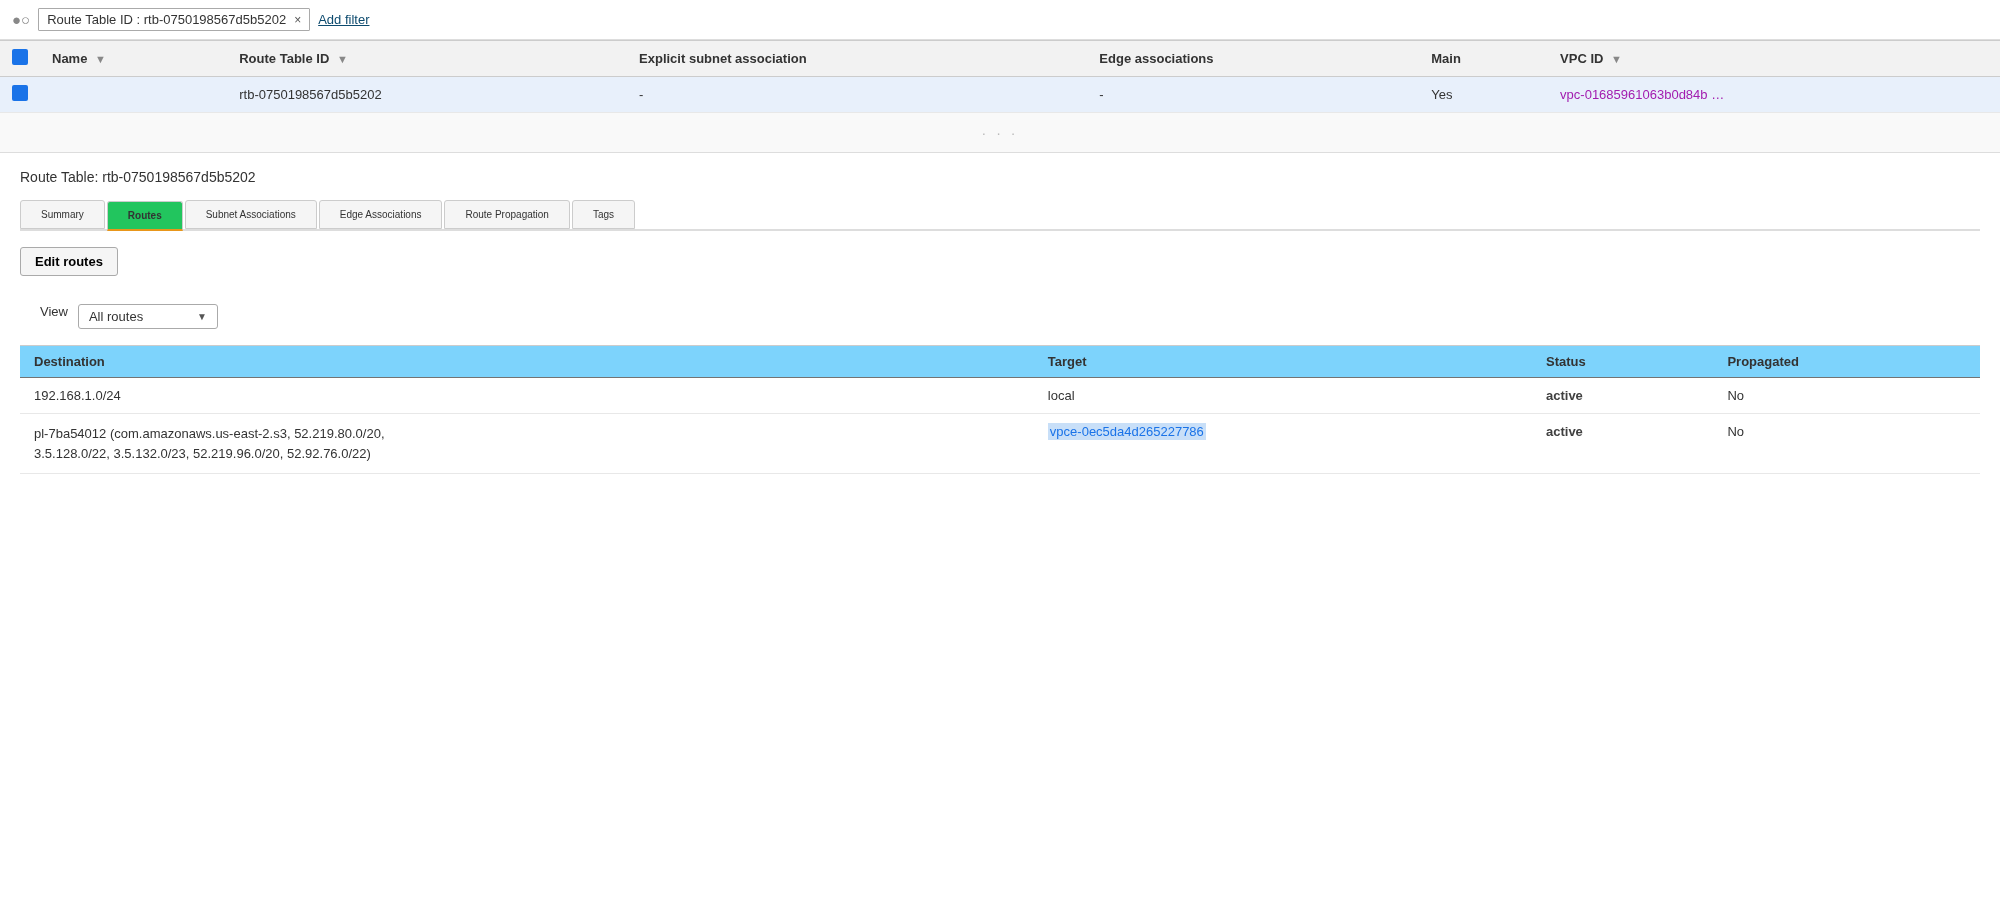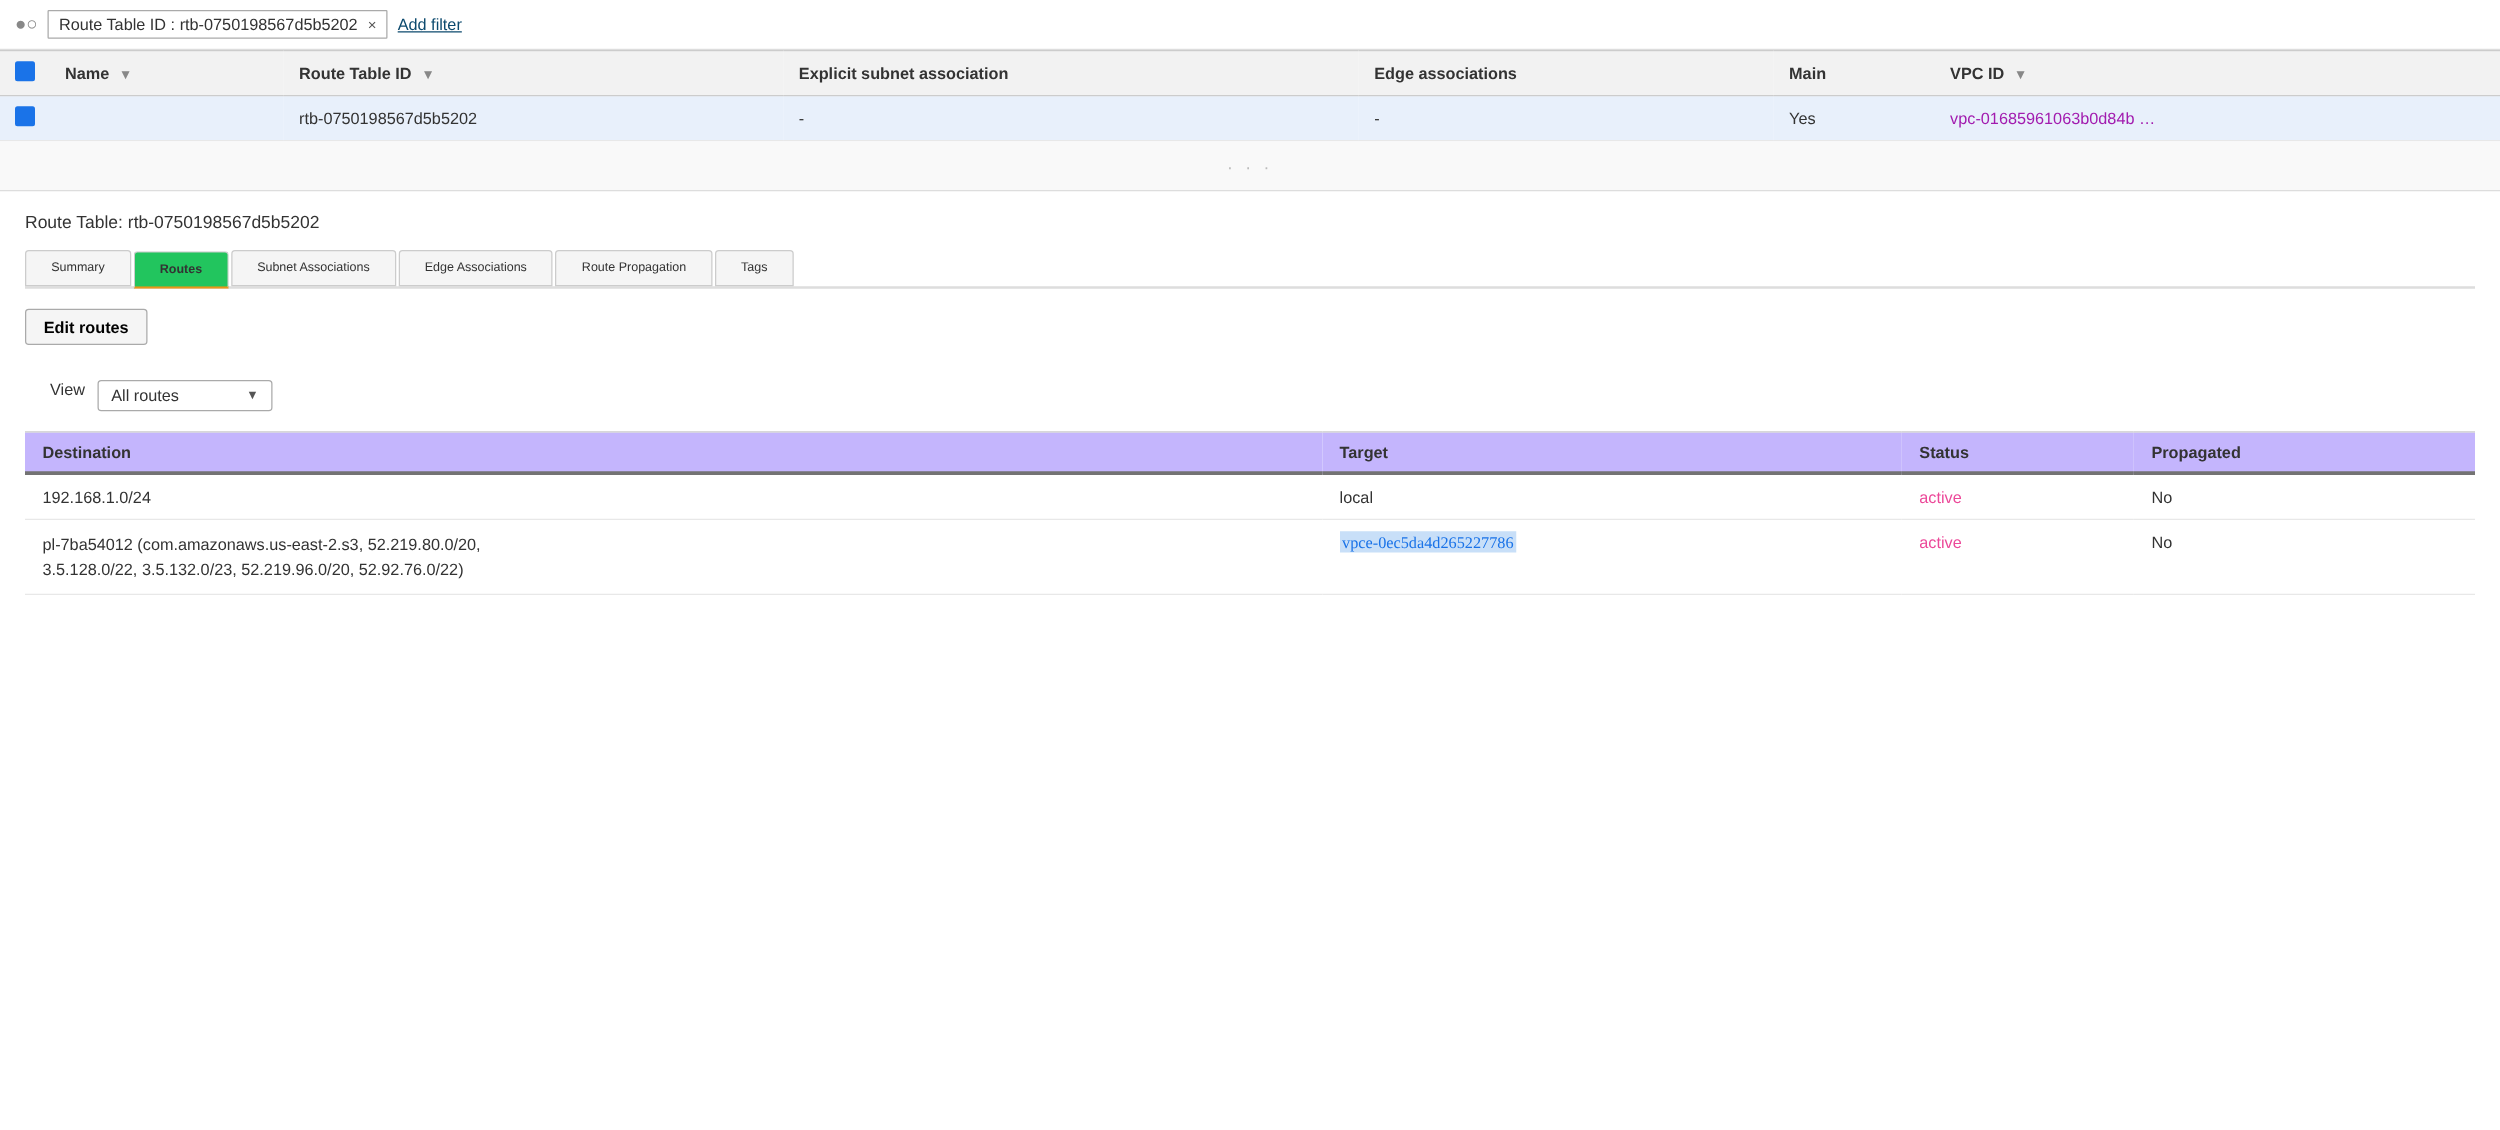--- a/index.html
+++ b/index.html
@@ -198,46 +198,46 @@
       color: #555;
     }
 
     
     .routes-table {
       width: 100%;
       border-collapse: collapse;
       font-size: 13px;
     }
     .routes-table thead tr {
-      background: #c4b5fd;
+      background: #7dd3fc;
       border-top: 1px solid #ccc;
-      border-bottom: 3px solid #737373;
+      border-bottom: 1px solid #737373;
     }
     .routes-table thead th {
       padding: 8px 14px;
       text-align: left;
       font-weight: 700;
       color: #333;
     }
     .routes-table tbody tr {
       border-bottom: 1px solid #e8e8e8;
     }
     .routes-table tbody td {
       padding: 10px 14px;
       vertical-align: top;
     }
     .status-active {
-      color: #ec4899;
+      color: #404040;
+      font-weight: bold;
     }
     .link-highlight {
       color: #1a73e8;
       background: #c8dff8;
       padding: 1px 2px;
       text-decoration: none;
-      font-family: Liberation Serif, serif;
     }
   </style>
 </head>
 <body>
 
 <div class="search-bar">
   <span class="search-icon-wrap">●○</span>
   <div class="filter-tag">
     <span>Route Table ID : rtb-0750198567d5b5202</span>
     <span class="filter-tag-close">×</span>

